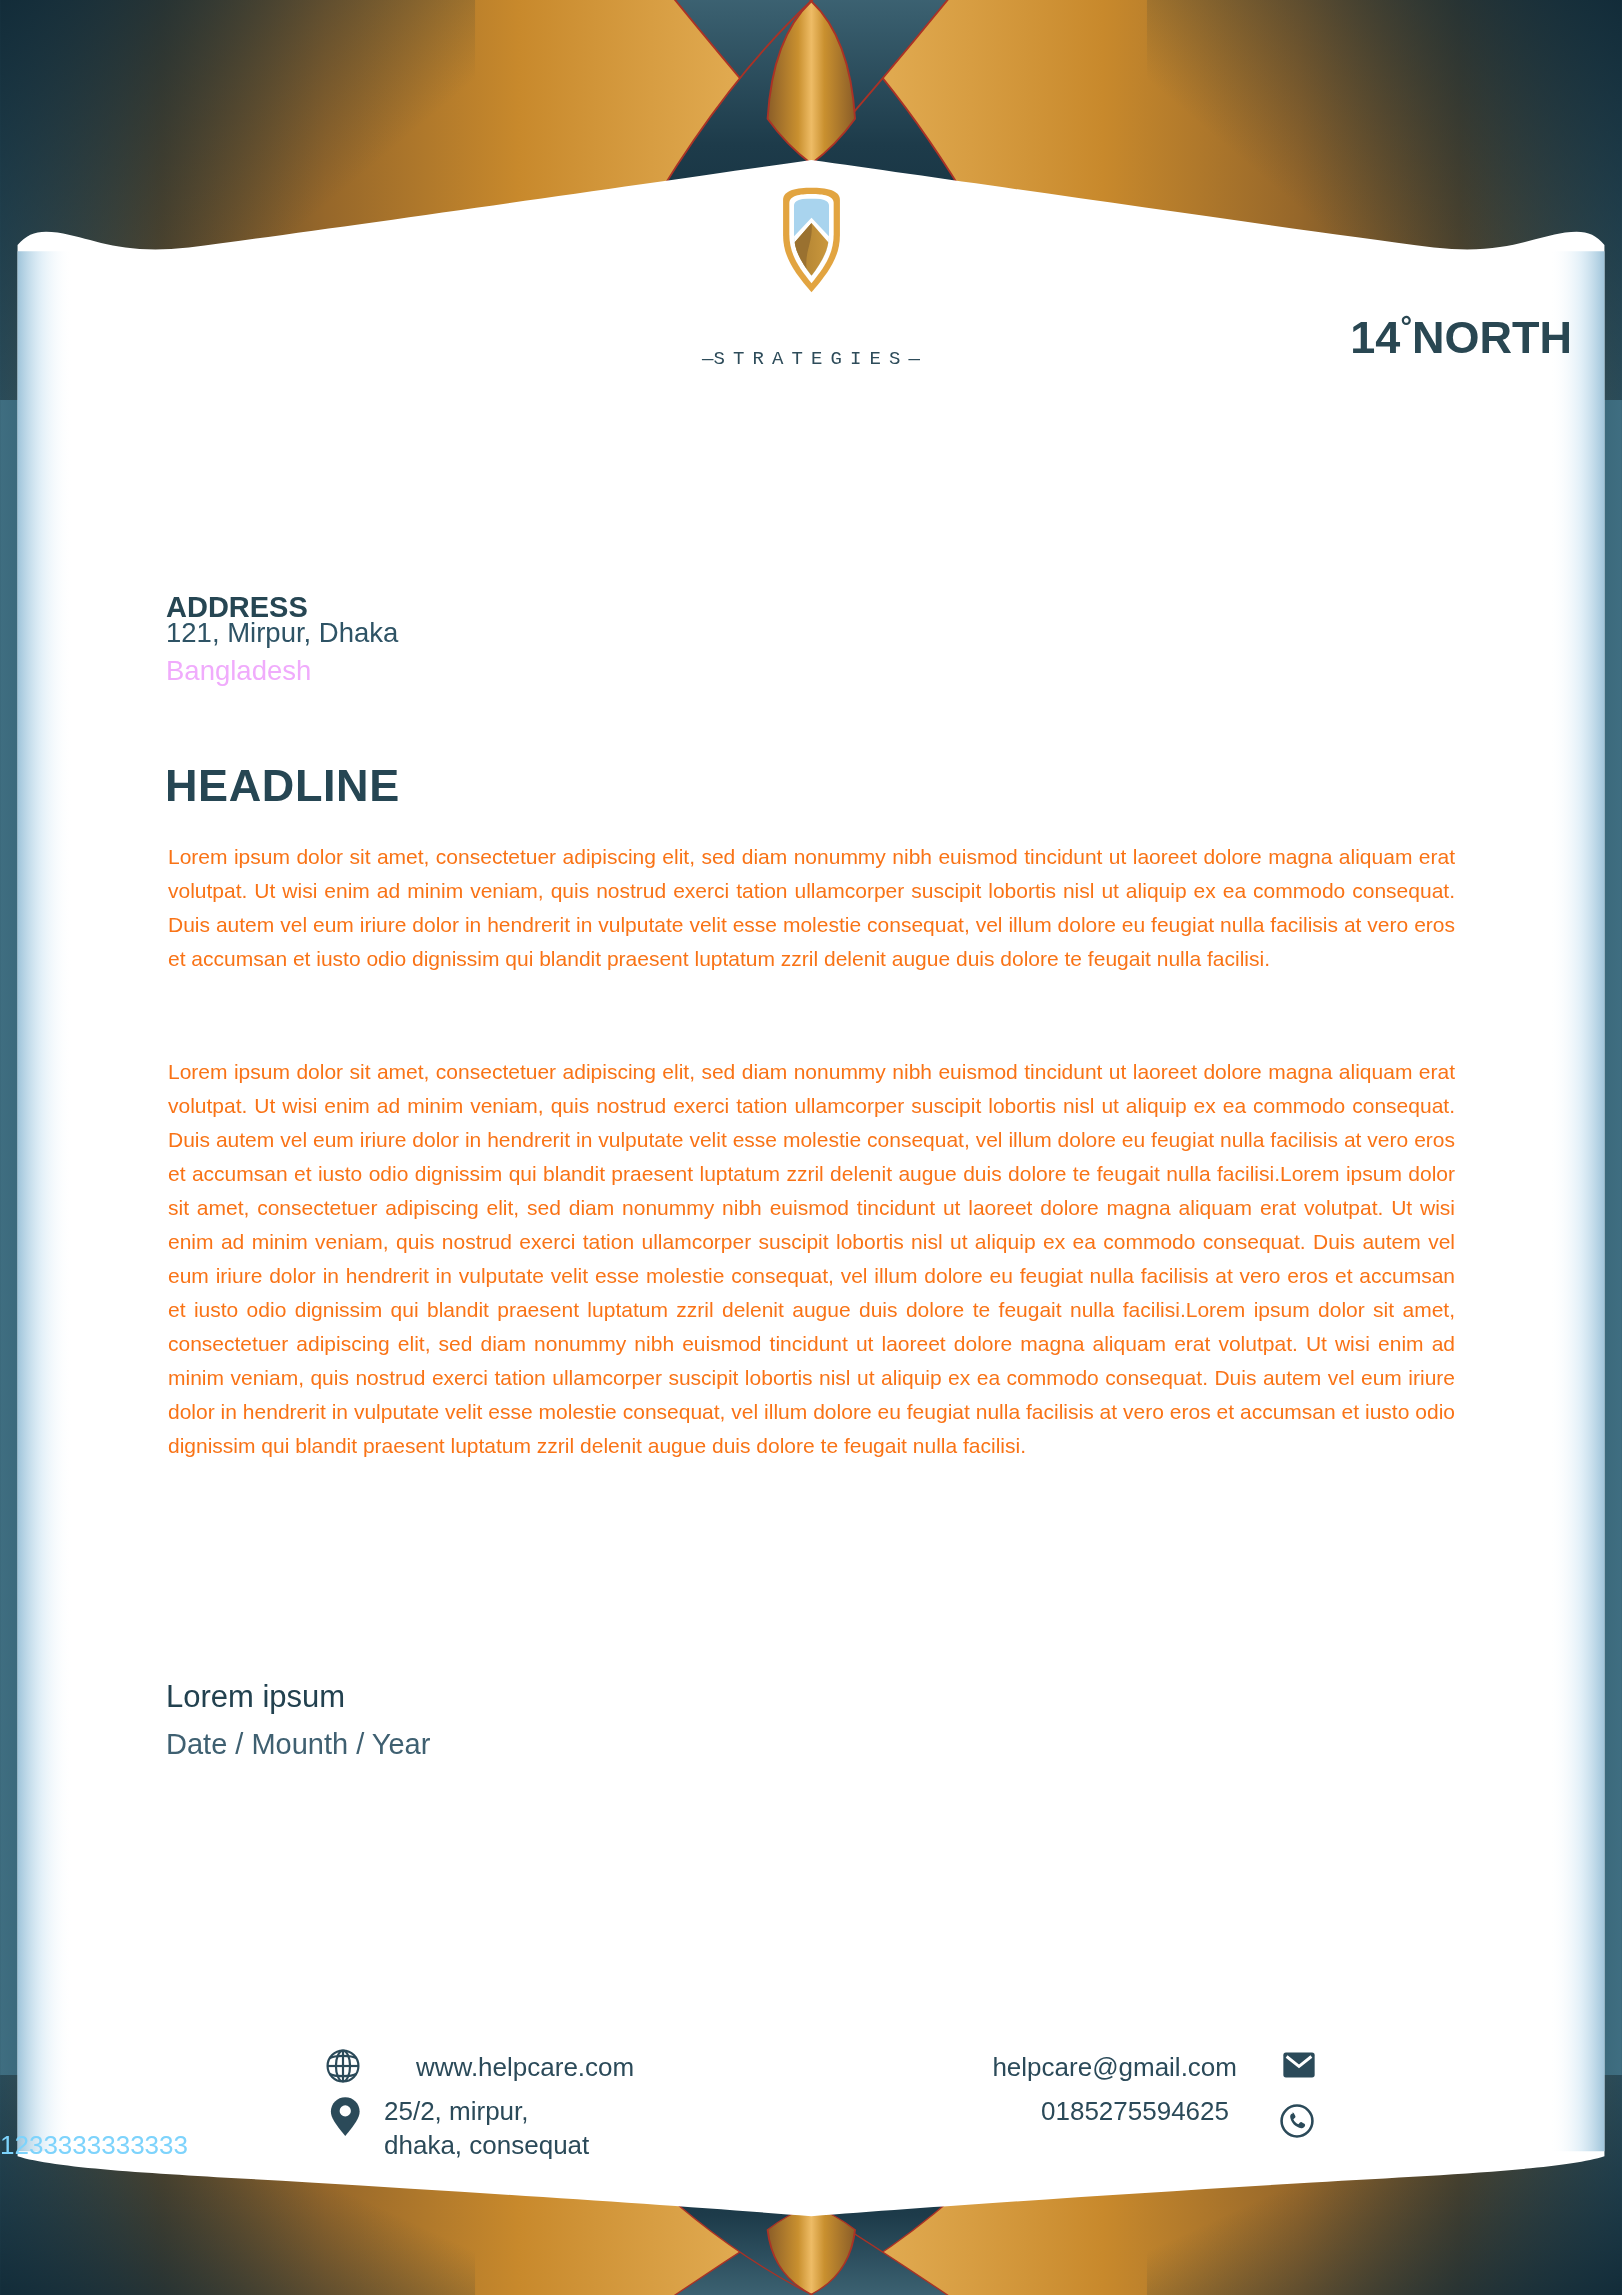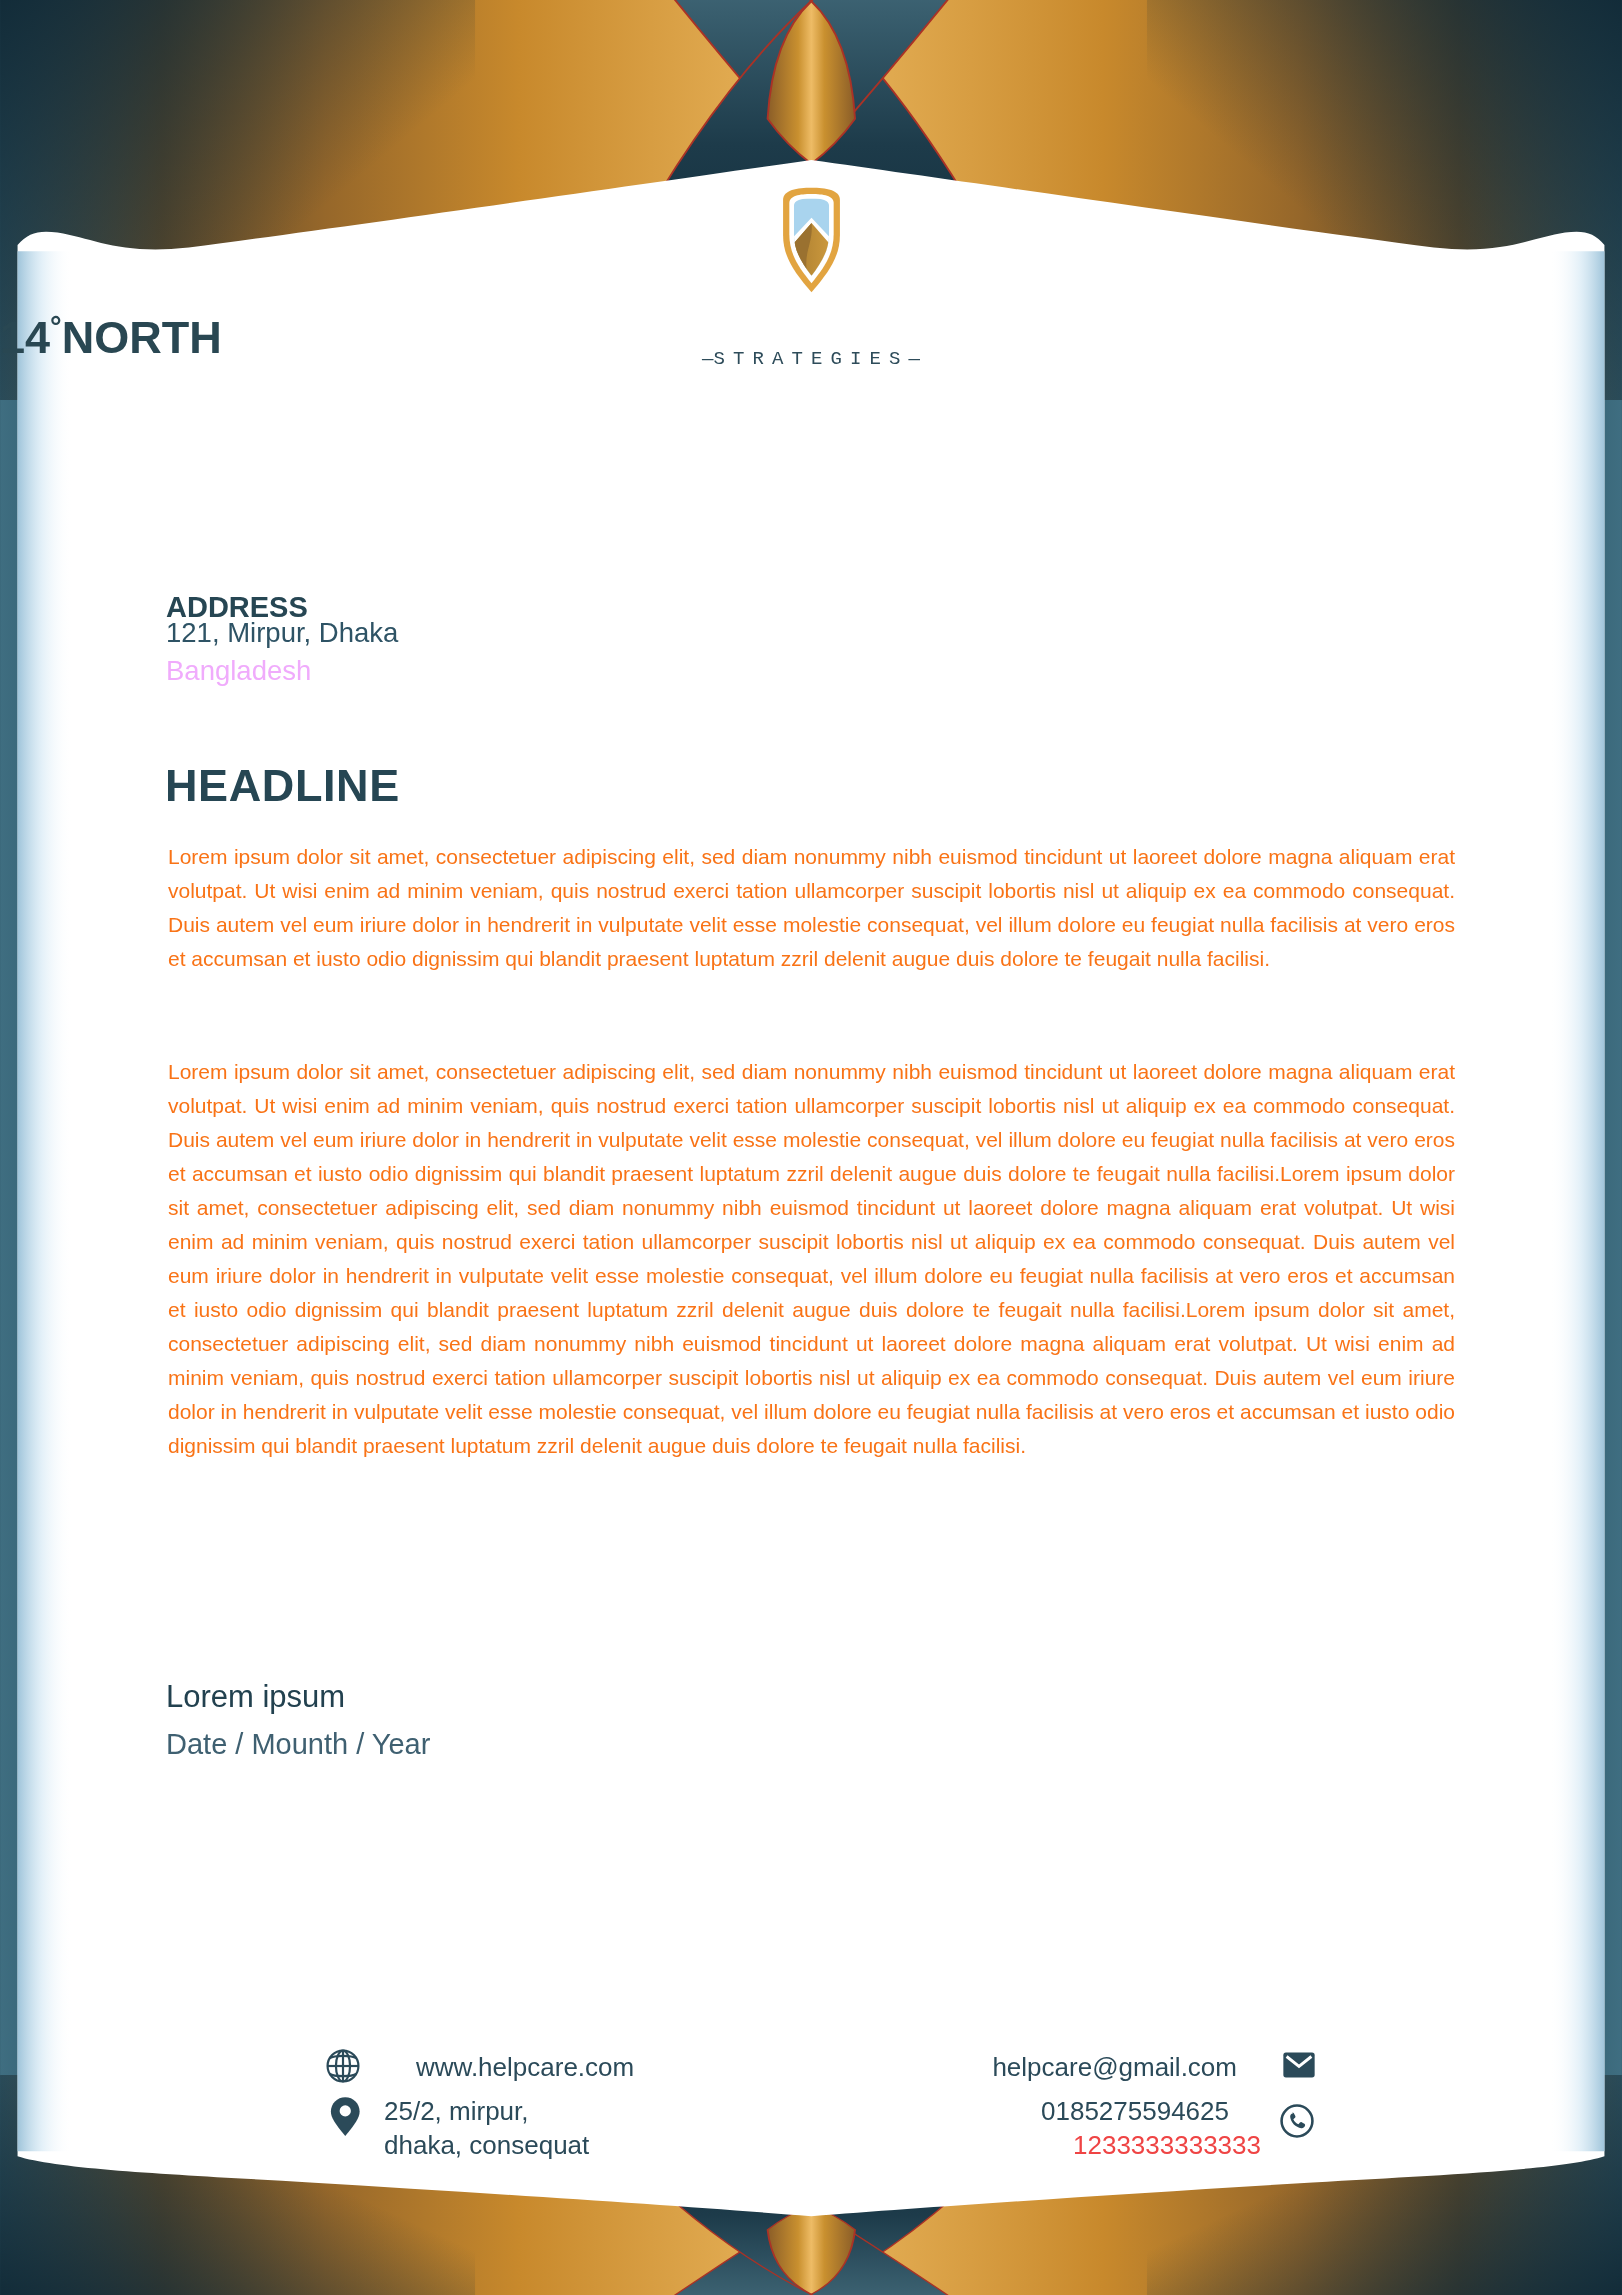--- a/index.html
+++ b/index.html
@@ -5,21 +5,21 @@
   html,body{margin:0;padding:0;}
   body{
     width:1622px;height:2295px;position:relative;overflow:hidden;
     background:#0f2733;font-family:"Liberation Sans",sans-serif;
   }
   .bg{position:absolute;left:0;top:0;width:1622px;height:2295px;}
   .abs{position:absolute;}
   
   .logo-shield{left:765px;top:186px;width:93px;height:108px;}
   .logo-title{
-    left:0;top:304px;width:1572px;text-align:left;
+    left:0;top:304px;width:1572px;text-align:right;
     font-size:45px;font-weight:800;letter-spacing:0px;color:#294752;line-height:46px;
   }
   .logo-title .deg{font-size:29px;vertical-align:16.3px;font-weight:800;}
   .logo-sub{
     left:0;top:348px;width:1622px;text-align:center;
     font-size:19px;font-weight:500;letter-spacing:8.1px;color:#2e4c5a;line-height:22.5px;font-family:Liberation Mono, monospace;
   }
   .logo-sub .dash{letter-spacing:0;}
   
   .addr-head{left:166px;top:590px;font-size:29px;font-weight:700;color:#264653;line-height:35px;text-align:center;}
@@ -33,21 +33,21 @@
   .para1{top:840px;}
   .para2{top:1055px;}
   .signature{left:166px;top:1678px;font-size:31px;font-weight:500;color:#22414f;line-height:38px;}
   .dateline{left:166px;top:1727px;font-size:29px;font-weight:400;color:#3f6071;line-height:35px;}
   
   .f-web{left:384px;top:2052px;font-size:26px;color:#2b4a59;line-height:31px;margin-left:32px;}
   .f-email{left:0;top:2052px;width:1229px;text-align:right;font-size:26px;color:#2b4a59;line-height:31px;margin-left:8px;}
   .f-addr1{left:384px;top:2095px;font-size:26px;color:#2b4a59;line-height:33px;}
   .f-addr2{left:384px;top:2129px;font-size:26px;color:#2b4a59;line-height:33px;}
   .f-phone1{left:0;top:2095px;width:1229px;text-align:right;font-size:26px;color:#2b4a59;line-height:33px;}
-  .f-phone2{left:0;top:2129px;width:1229px;text-align:right;font-size:26px;color:#ef4444;line-height:33px;margin-left:32px;}
+  .f-phone2{left:0;top:2129px;width:1229px;font-size:26px;color:#7dd3fc;line-height:33px;}
   .icon{position:absolute;}
   .i-globe{left:325px;top:2048px;}
   .i-pin{left:329px;top:2095px;}
   .i-mail{left:1282px;top:2050px;}
   .i-phone{left:1279px;top:2103px;}
 </style>
 </head>
 <body>
 
 <svg class="bg" viewBox="0 0 2595 3672" xmlns="http://www.w3.org/2000/svg">

